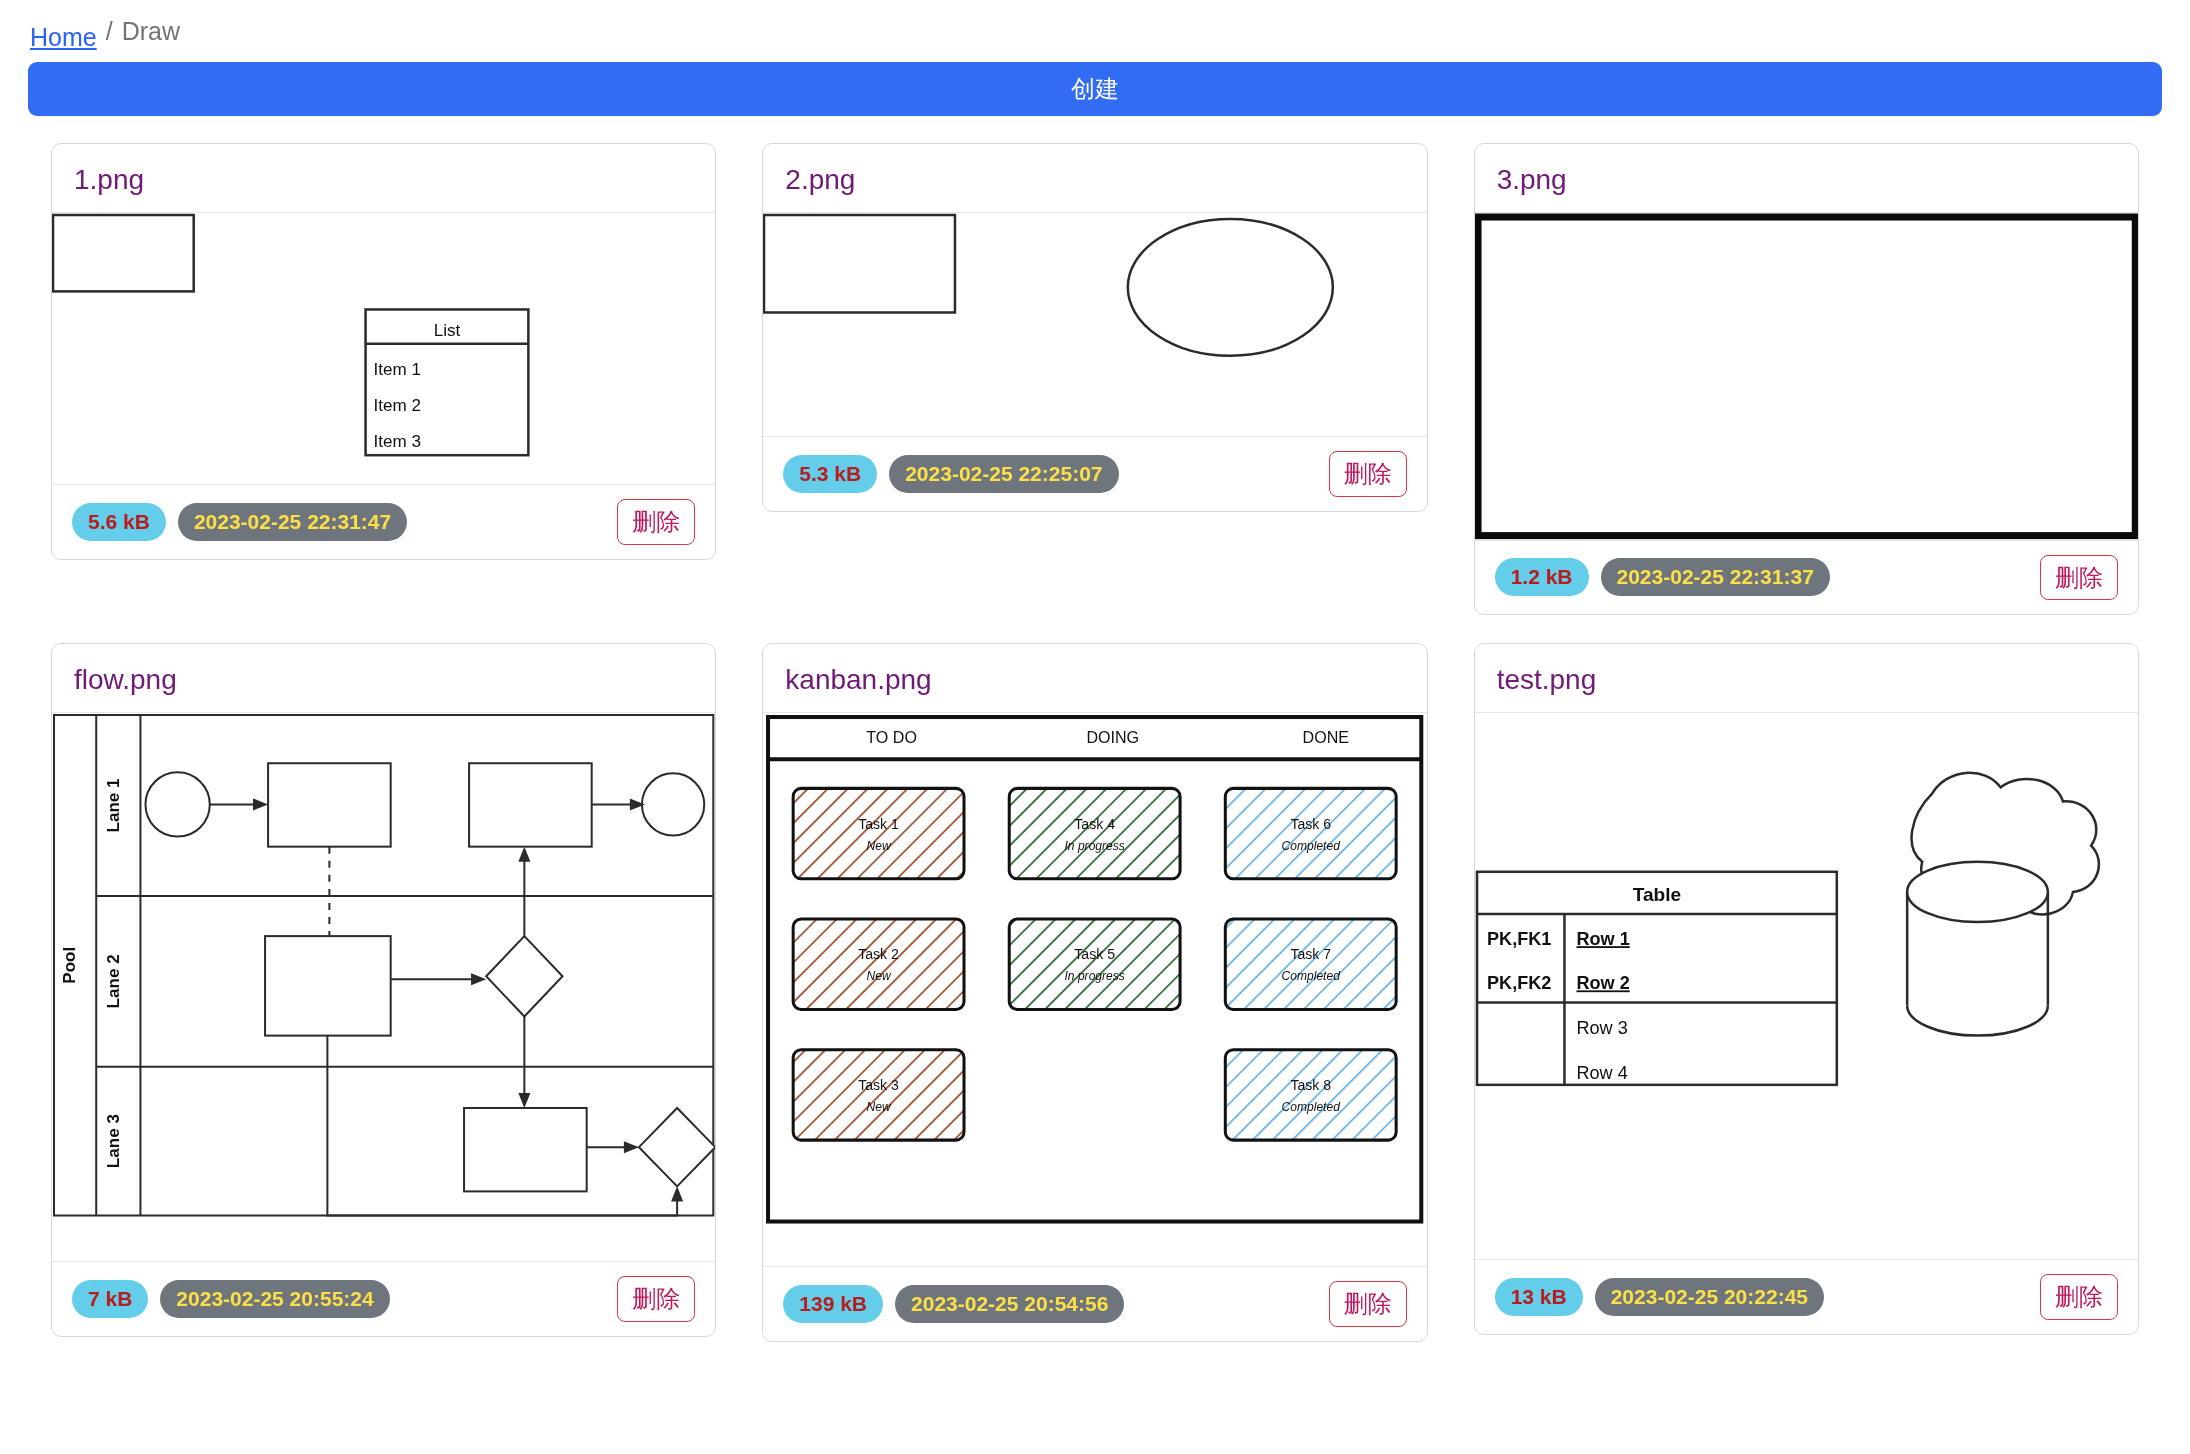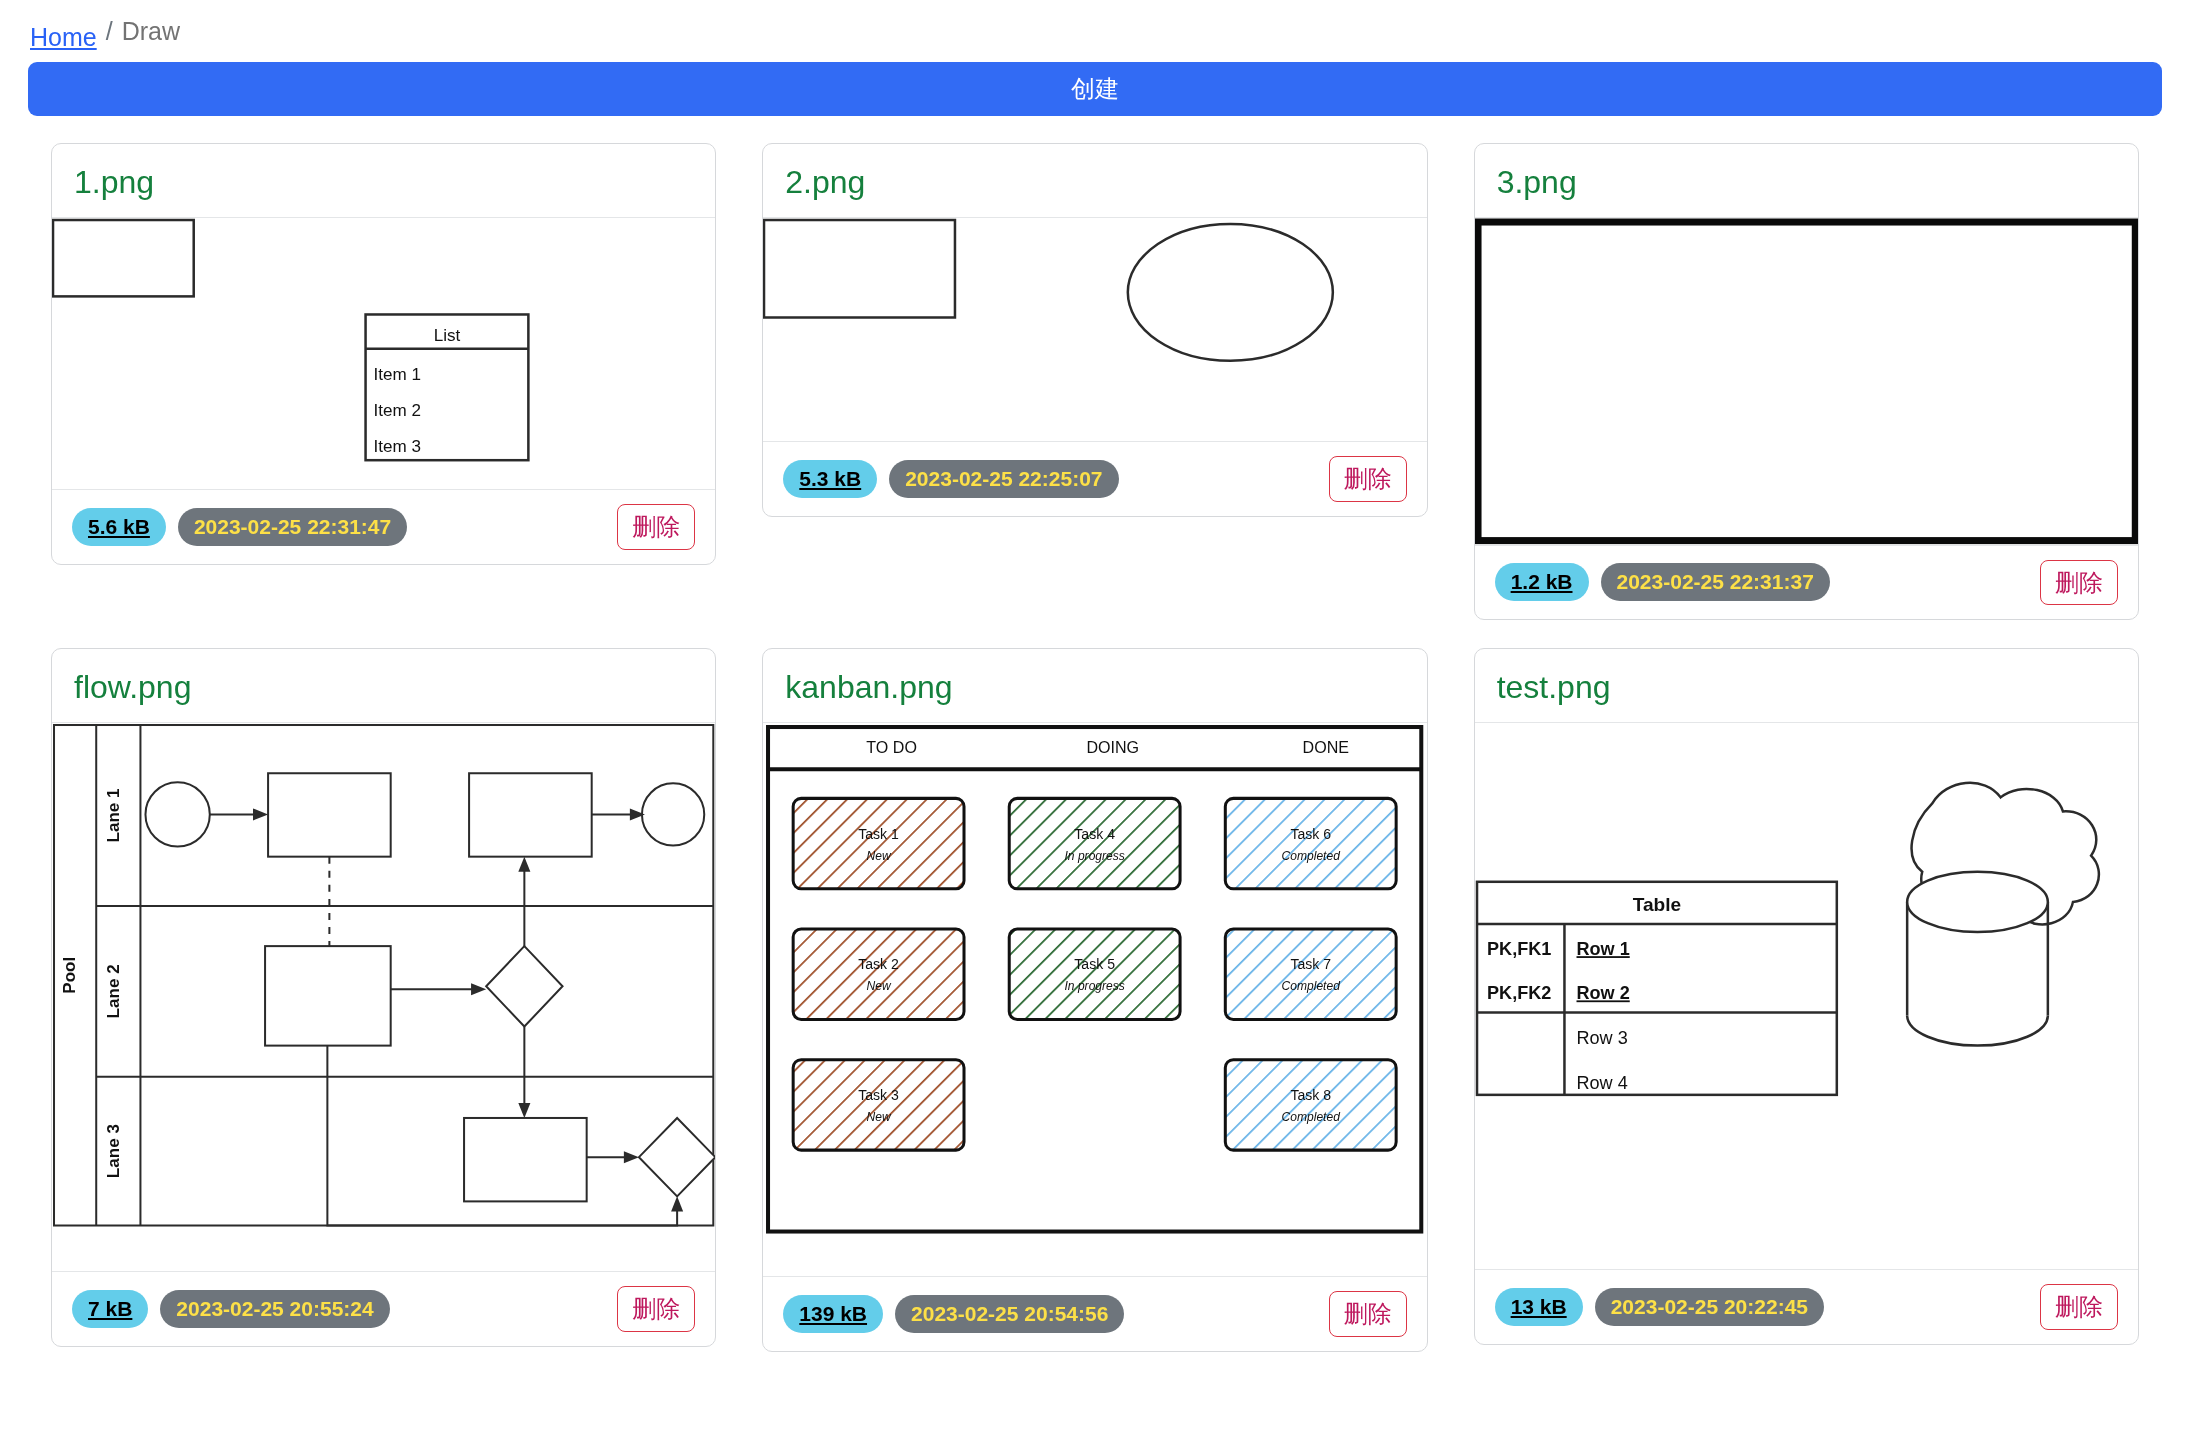--- a/index.html
+++ b/index.html
@@ -57,22 +57,22 @@
     width: 33.333%;
     padding: 0 23px 28px 23px;
   }
   .card {
     border: 1px solid #d6d8db;
     border-radius: 10px;
     background: #fff;
     overflow: hidden;
   }
   .card-title {
-    font-size: 32px;
-    color: #15803d;
+    font-size: 28px;
+    color: #701a75;
     padding: 20px 22px 16px 22px;
   }
   .card-body {
     border-top: 1px solid #e4e6e8;
     position: relative;
     background: #fff;
     overflow: hidden;
   }
   .card-footer {
     border-top: 1px solid #e4e6e8;
@@ -83,21 +83,21 @@
     min-height: 74px;
   }
   .badge {
     font-size: 21px;
     font-weight: bold;
     border-radius: 22px;
     padding: 7px 16px;
     line-height: 1.15;
     white-space: nowrap;
   }
-  .badge-size { background: #63cdea; color: #000000; text-decoration: underline; }
+  .badge-size { background: #63cdea; color: #b91c1c; }
   .badge-time { background: #6e757c; color: #fde047; }
   .spacer { flex: 1 1 auto; }
   .btn-del {
     border: 1px solid #dc3545;
     color: #be185d;
     background: #fff;
     border-radius: 8px;
     padding: 8px 14px;
     font-size: 24px;
     font-family: "Liberation Sans", "DejaVu Sans", sans-serif;

